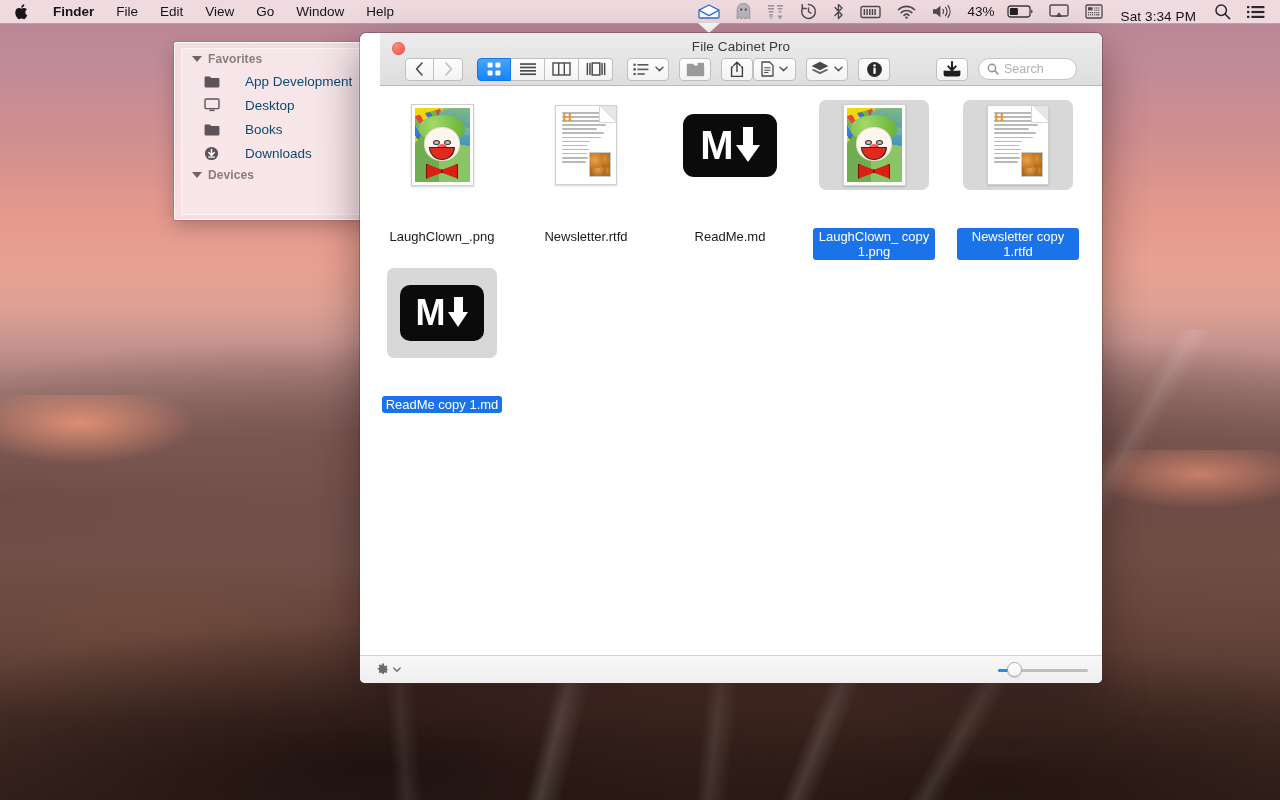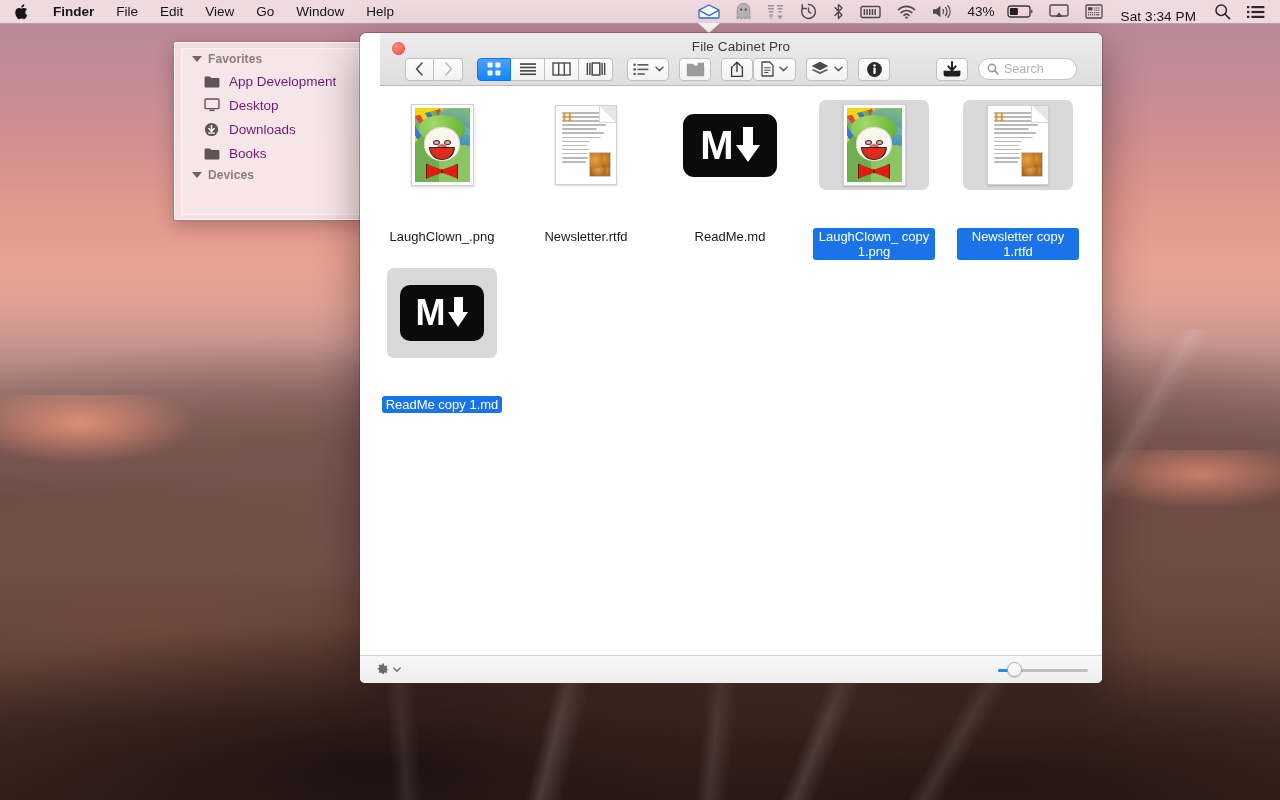--- a/index.html
+++ b/index.html
@@ -119,23 +119,23 @@
     padding: 3px 0 3px 10px;
     font-size: 12px; font-weight: bold; color: #8a7d80;
     letter-spacing: .1px;
   }
   .sb-tri {
     width: 0; height: 0;
     border-left: 5px solid transparent; border-right: 5px solid transparent;
     border-top: 6px solid #6f6366;
   }
   .sb-row {
-    display: flex; align-items: center; gap: 8px;
+    display: flex; align-items: center; gap: 24px;
     height: 24px; padding-left: 22px;
-    font-size: 13.5px; color: #701a75;
+    font-size: 13.5px; color: #0c4a6e;
     cursor: default;
   }
   .sb-ico { width: 17px; height: 15px; flex: 0 0 17px; display: flex; align-items: center; }
   #sb-grip {
     position: absolute; left: -4px; top: 128px; width: 4px; height: 26px;
     background: #4a4046; border-radius: 1px;
   }
 
   
   #window {
@@ -595,36 +595,36 @@
           <svg width="16" height="14" viewBox="0 0 16 14">
             <rect x="1" y="1" width="14" height="9.6" rx="1.2" fill="none" stroke="#5d5359" stroke-width="1.4"></rect>
             <rect x="5.4" y="11.6" width="5.2" height="1.5" fill="#5d5359"></rect>
           </svg>
         </span>
         <span>Desktop</span>
       </div>
 
       <div class="sb-row">
         <span class="sb-ico">
-          <svg width="15" height="15" viewBox="0 0 15 15">
-            <circle cx="7.5" cy="7.5" r="6.6" fill="#5d5359"></circle>
-            <path d="M7.5 3.4v5.4M4.8 6.6l2.7 2.8 2.7-2.8" fill="none" stroke="#fff" stroke-width="1.5" stroke-linecap="round" stroke-linejoin="round"></path>
-            <rect x="4.2" y="10.4" width="6.6" height="1.3" fill="#fff"></rect>
-          </svg>
-        </span>
-        <span>Downloads</span>
-      </div>
-
-      <div class="sb-row">
-        <span class="sb-ico">
           <svg width="16" height="13" viewBox="0 0 16 13">
               <path d="M.6 2.4A1 1 0 0 1 1.6 1.4h4.2l1.5 1.5h7.1a1 1 0 0 1 1 1v7.6a1 1 0 0 1-1 1H1.6a1 1 0 0 1-1-1z" fill="#5d5359"></path>
             </svg>
         </span>
         <span>Books</span>
+      </div>
+
+      <div class="sb-row">
+        <span class="sb-ico">
+          <svg width="15" height="15" viewBox="0 0 15 15">
+            <circle cx="7.5" cy="7.5" r="6.6" fill="#5d5359"></circle>
+            <path d="M7.5 3.4v5.4M4.8 6.6l2.7 2.8 2.7-2.8" fill="none" stroke="#fff" stroke-width="1.5" stroke-linecap="round" stroke-linejoin="round"></path>
+            <rect x="4.2" y="10.4" width="6.6" height="1.3" fill="#fff"></rect>
+          </svg>
+        </span>
+        <span>Downloads</span>
       </div>
 
       <div class="sb-section">
         <span class="sb-tri"></span>
         <span>Devices</span>
       </div>
     </div>
   </div>
 
   <div id="window">

